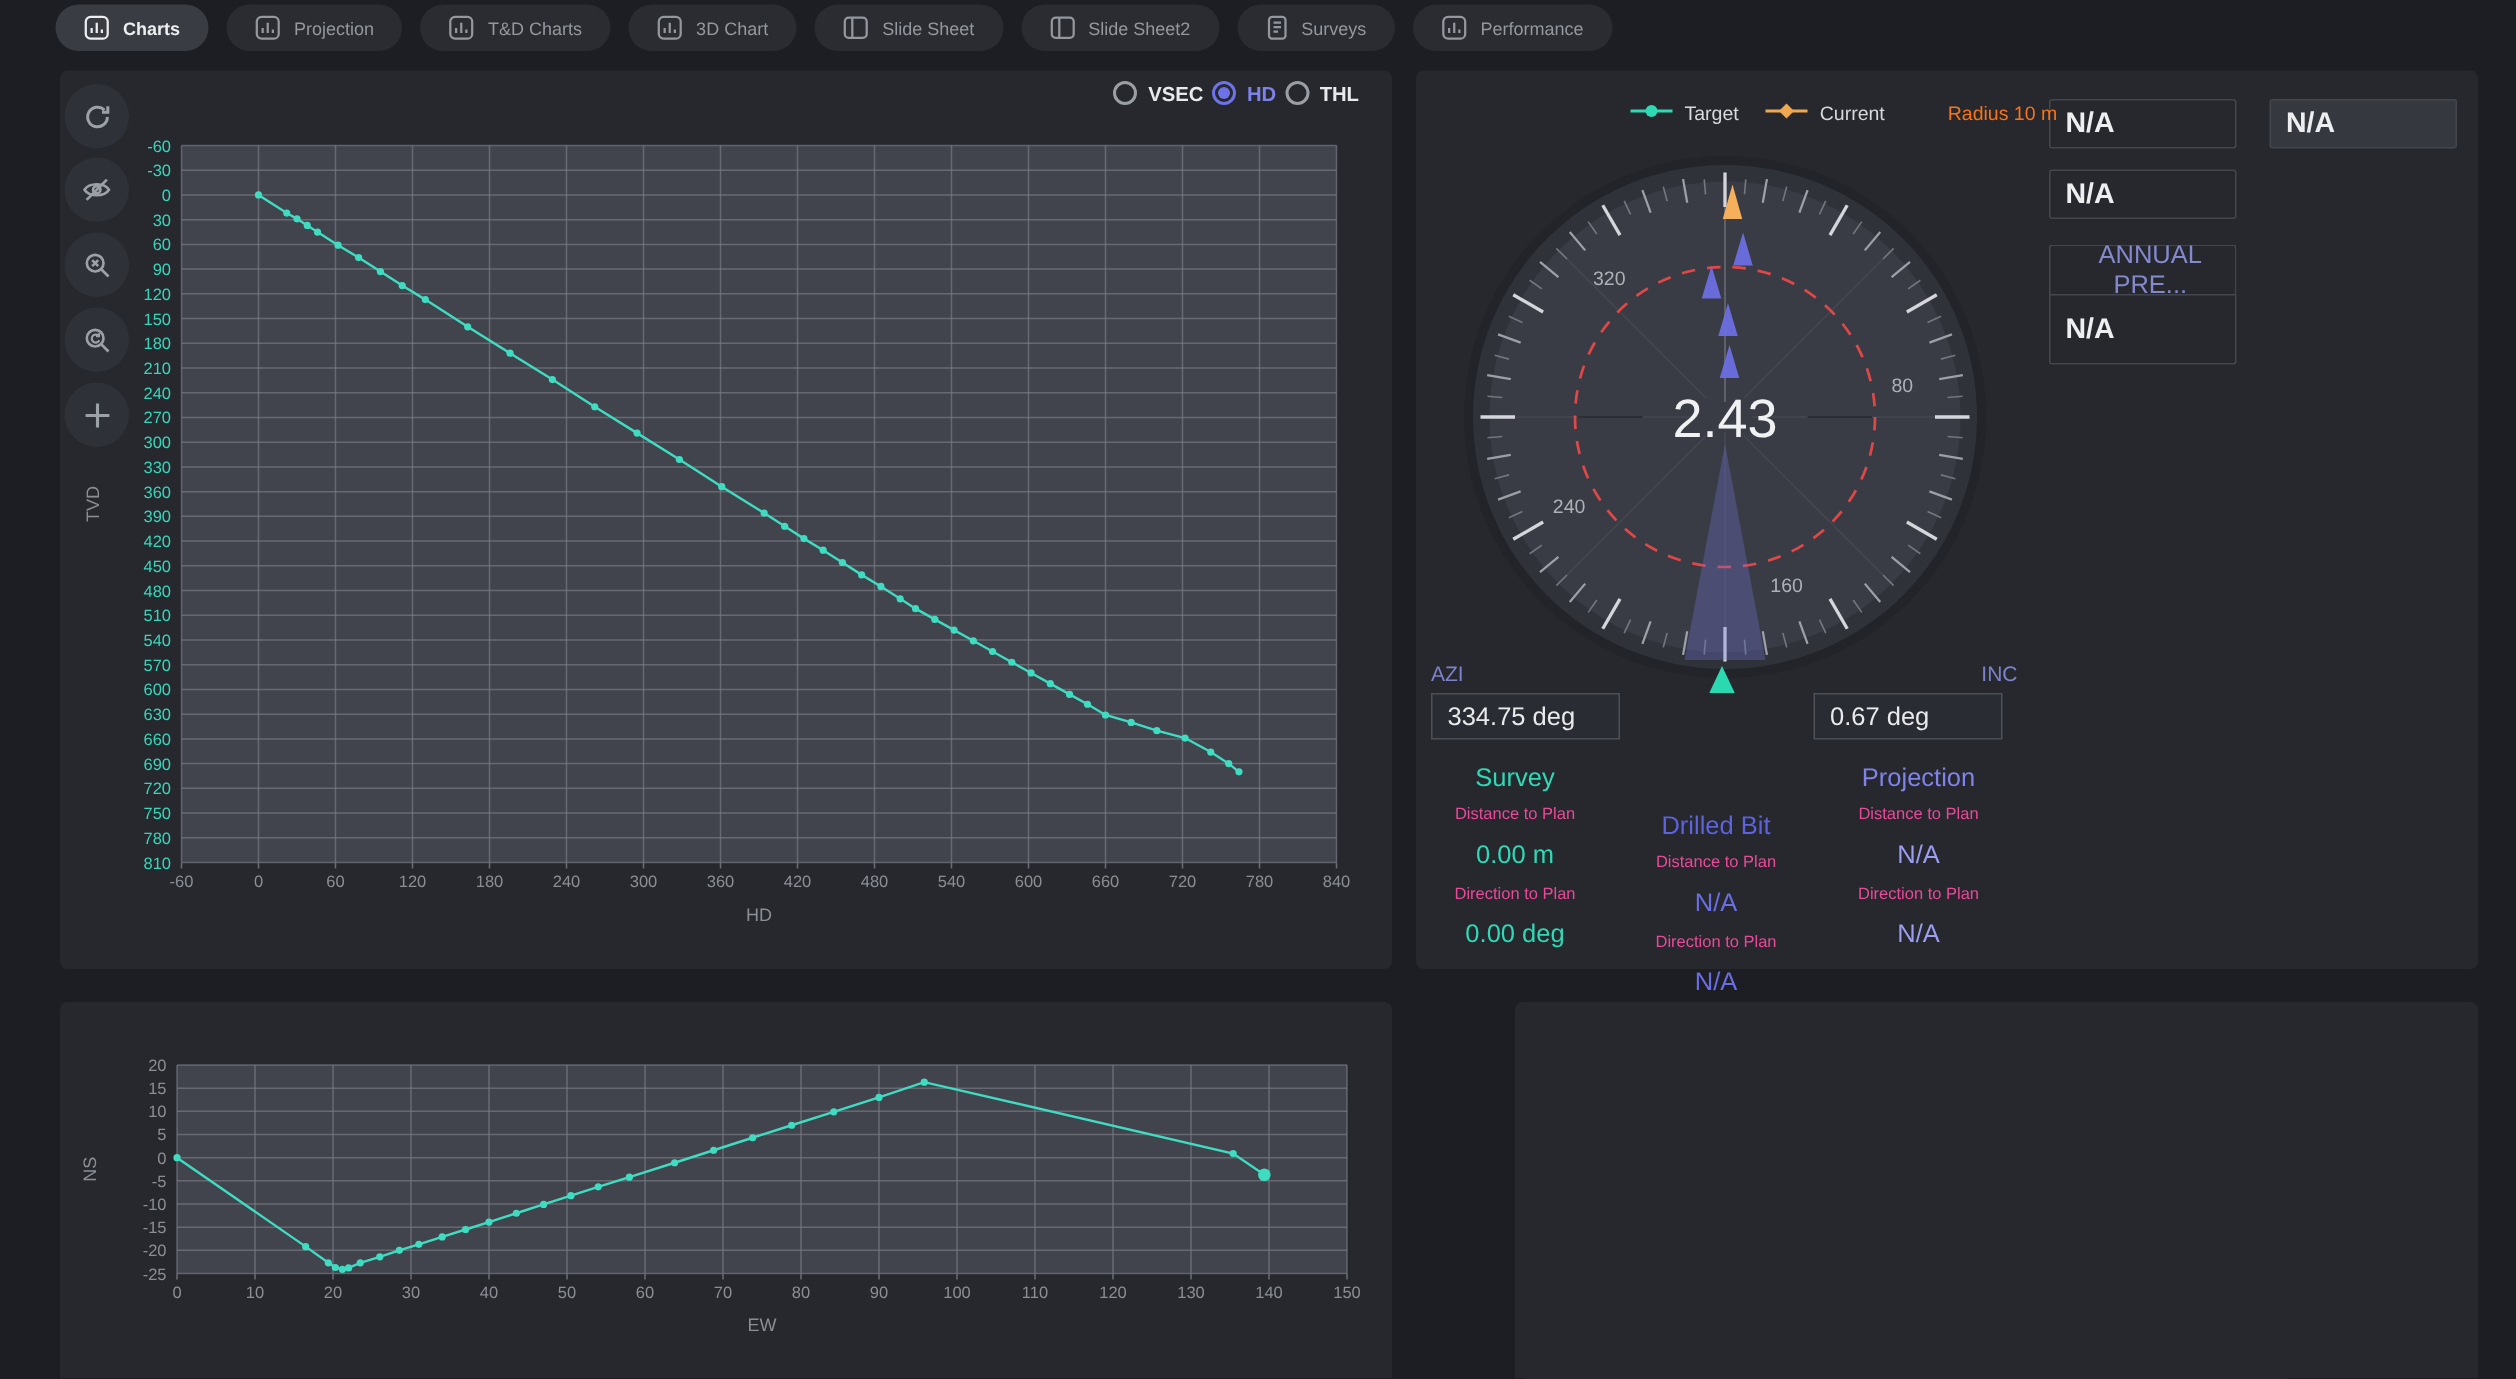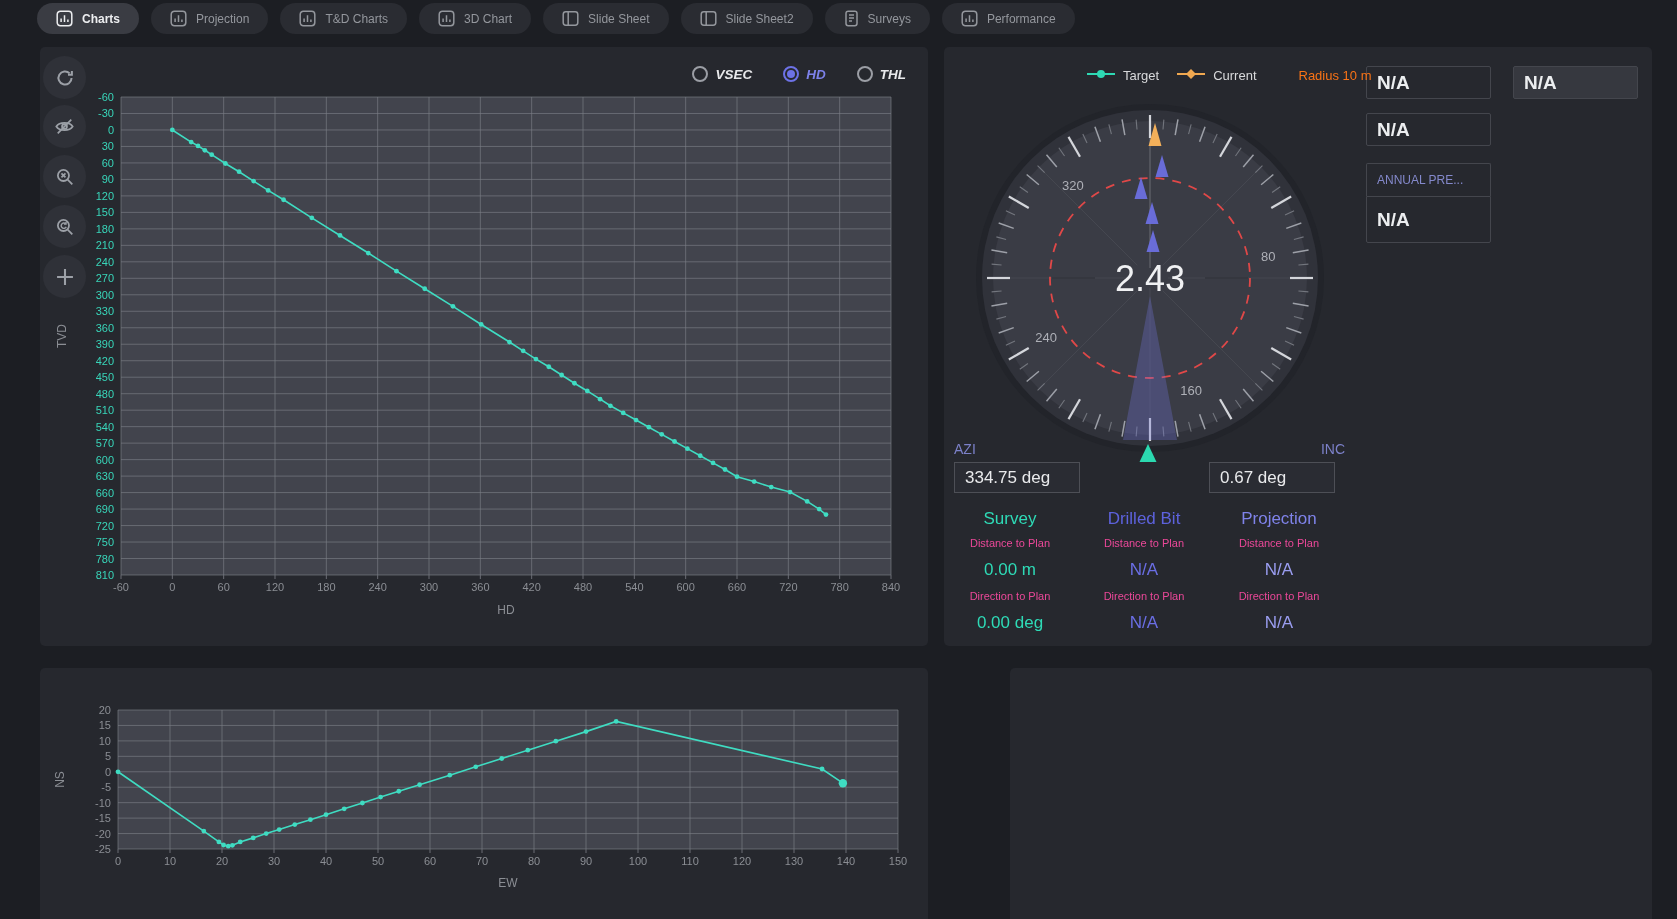--- a/index.html
+++ b/index.html
@@ -16,21 +16,21 @@
        background:#2a2c32;color:#94979d;font-size:12px;cursor:pointer;white-space:nowrap;}
   .tab.active{background:#3a3c43;color:#edeef0;font-weight:bold;}
   .tab svg{display:block;}
 
   
   .tool-btn{position:absolute;left:3px;width:43px;height:43px;border-radius:50%;background:#2f3138;
             display:flex;align-items:center;justify-content:center;cursor:pointer;}
   .tool-btn svg{display:block;}
 
   
-  .radio-group{position:absolute;top:19px;right:22px;display:flex;gap:31px;align-items:center;z-index:5;font-style:italic;}
+  .radio-group{position:absolute;top:7px;right:22px;display:flex;gap:6px;align-items:center;z-index:5;}
   .radio{display:flex;align-items:center;gap:7px;cursor:pointer;}
   .radio-circle{width:16px;height:16px;border-radius:50%;border:2px solid #9b9ea5;box-sizing:border-box;position:relative;}
   .radio.selected .radio-circle{border-color:#6d72e6;}
   .radio.selected .radio-circle::after{content:"";position:absolute;left:2px;top:2px;width:8px;height:8px;border-radius:50%;background:#6d72e6;}
   .radio-label{font-size:13.5px;font-weight:bold;color:#e8e9eb;}
   .radio.selected .radio-label{color:#7d82ea;}
 
   .chart-svg{position:absolute;left:0;top:0;}
 
   
@@ -45,29 +45,29 @@
            border:1px solid #4d4f56;box-sizing:border-box;padding-left:10px;font-size:17px;color:#e9eaec;}
   #azi-box{left:10px;}
   #inc-box{left:265px;}
 
   .compass-col{position:absolute;top:460px;width:130px;text-align:center;}
   .compass-col.c1{left:1px;}  .compass-col.c2{left:135px;}  .compass-col.c3{left:270px;}
   .col-title{font-size:17px;line-height:24px;}
   .col-label{font-size:11px;line-height:24px;color:#ec4899;}
   .col-value{font-size:17px;line-height:29px;}
   .c1 .col-title,.c1 .col-value{color:#2edab6;}
-  .c2 .col-title{color:#5d62dd;} .c2 .col-value{color:#6a6ee4;}
+  .c2 .col-title{color:#5d62dd;margin-top:32px;} .c2 .col-value{color:#6a6ee4;}
   .c3 .col-title{color:#7f83ea;} .c3 .col-value{color:#9a9df0;}
 
   
   .side-box{position:absolute;width:125px;box-sizing:border-box;border:1px solid #44464d;border-radius:2px;
             display:flex;align-items:center;padding-left:10px;color:#eceef0;font-weight:bold;font-size:19px;}
   .sb1{left:422px;top:19px;height:33px;}
   .sb2{left:422px;top:66px;height:33px;}
-  .sb3{left:422px;top:116px;height:33px;font-weight:normal;font-size:12px;color:#8489cc;border-bottom:none;border-radius:2px 2px 0 0;}
+  .sb3{left:422px;top:116px;height:33px;font-weight:normal;font-size:17px;color:#8489cc;border-bottom:none;border-radius:2px 2px 0 0;text-align:center;}
   .sb4{left:422px;top:149px;height:47px;border-radius:0 0 2px 2px;}
   .sb5{left:569px;top:19px;height:33px;background:#36383f;}
 </style>
 </head>
 <body>
 
 <div id="app">
 
   <nav id="top-nav">
     <div class="tab active">

